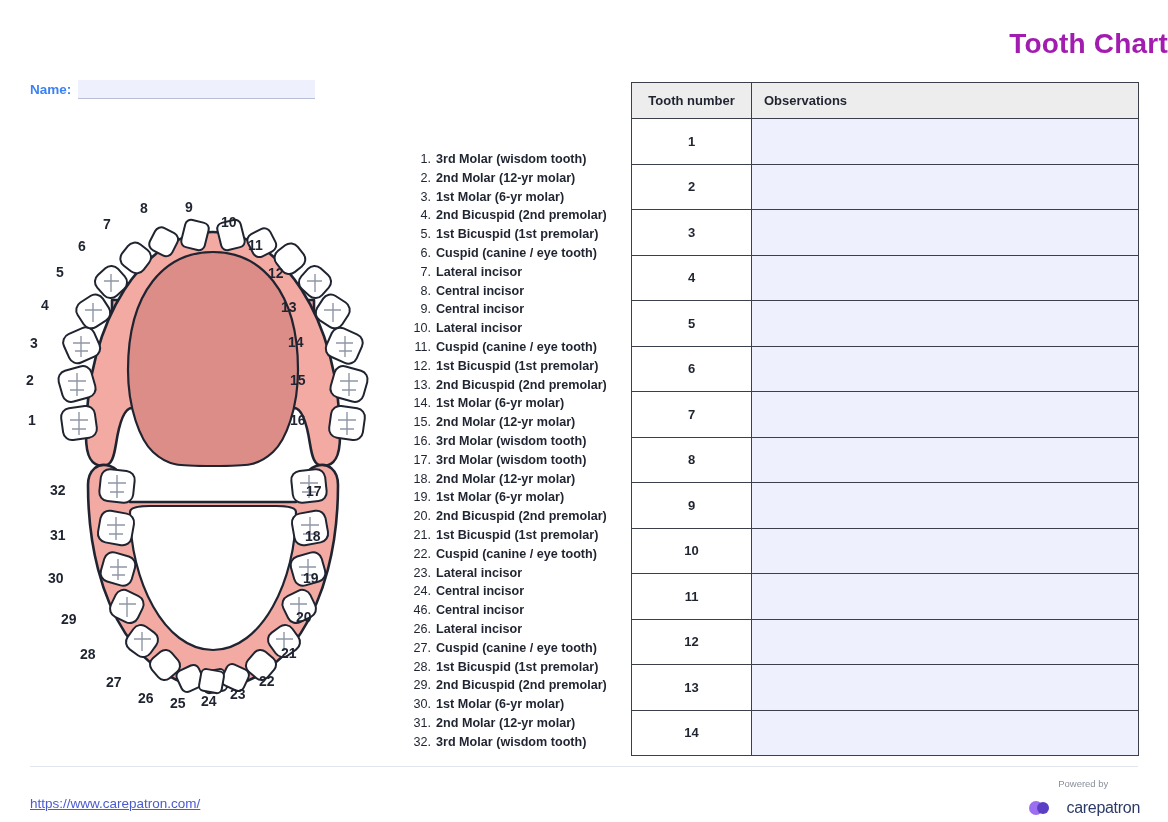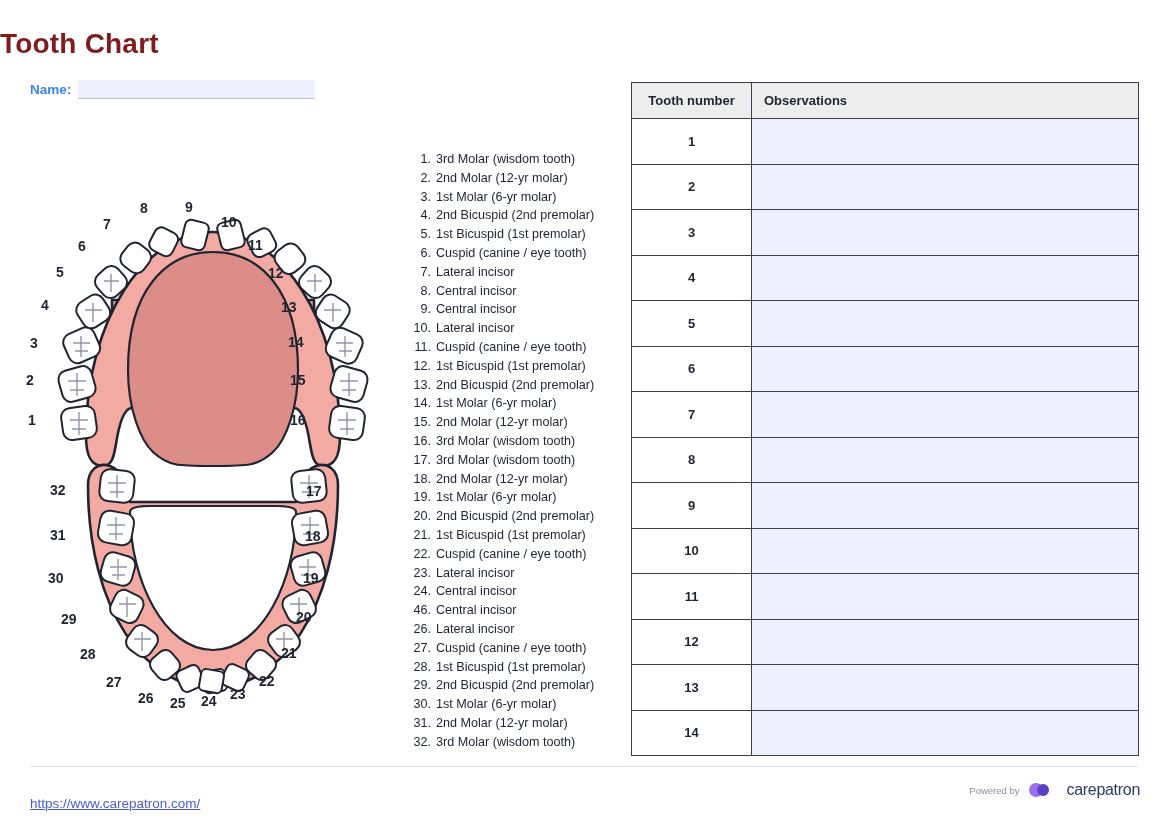--- a/index.html
+++ b/index.html
@@ -17,24 +17,24 @@
   }
   .page {
     position: absolute;
     inset: 0;
   }
   .title {
     position: absolute;
     top: 28px;
     left: 0;
     width: 1168px;
-    text-align: left;
+    text-align: right;
     font-size: 28px;
     font-weight: bold;
-    color: #7f1d1d;
+    color: #a21caf;
     letter-spacing: 0.2px;
   }
 
   
   .fields {
     position: absolute;
     top: 80px;
     left: 30px;
     width: 580px;
   }
@@ -94,21 +94,21 @@
   }
   .legend-item {
     display: flex;
   }
   .legend-num {
     width: 26px;
     text-align: right;
     padding-right: 5px;
     flex: none;
   }
-  .legend-txt { flex: 1; }
+  .legend-txt { flex: 1; font-weight: bold; }
 
   
   .obs-table {
     position: absolute;
     left: 631px;
     top: 82px;
     width: 508px;
     border-collapse: collapse;
     table-layout: fixed;
     padding-left: 40px;
@@ -148,20 +148,21 @@
     text-decoration: underline;
     margin-top: 16px;
   }
   .powered {
     position: absolute;
     right: 28px;
     top: 778px;
     display: flex;
     align-items: center;
     gap: 7px;
+    flex-direction: column;
   }
   .powered-text {
     font-size: 9.5px;
     color: #8a8f9c;
   }
   .brand {
     display: flex;
     align-items: center;
     gap: 16px;
   }

